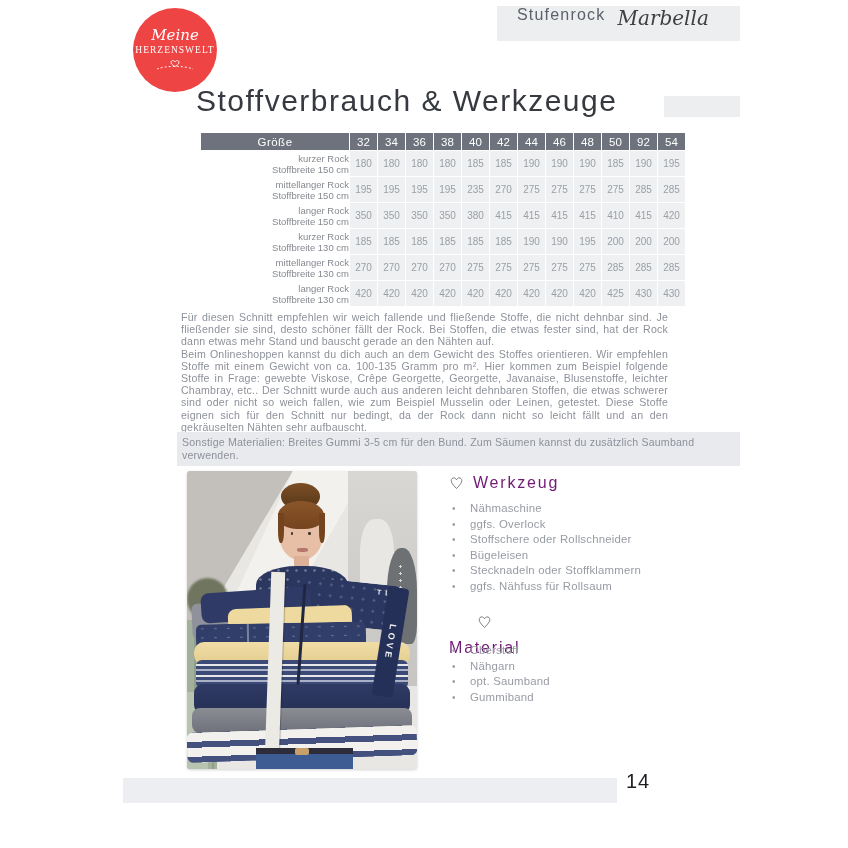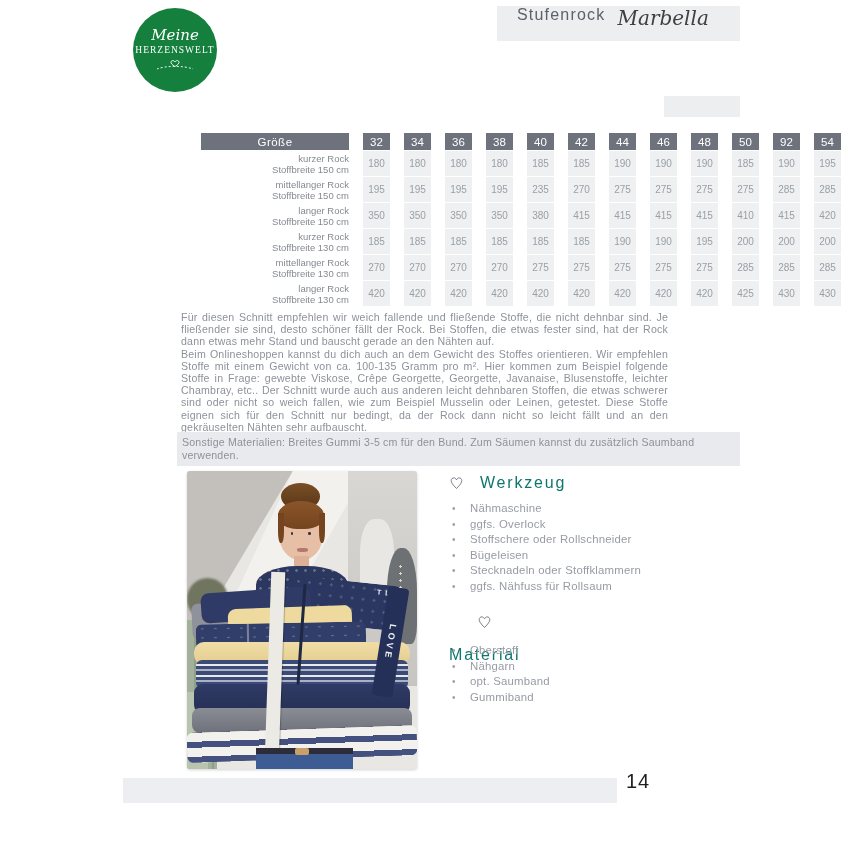--- a/index.html
+++ b/index.html
@@ -2,55 +2,55 @@
 <html><head>
 <meta charset="utf-8">
 <style>
   * { margin:0; padding:0; box-sizing:border-box; }
   html,body { background:#ffffff; }
   body { font-family:"Liberation Sans", sans-serif; }
   .page { position:relative; width:848px; height:848px; background:#ffffff; overflow:hidden; }
 
   
   .logo { position:absolute; left:133px; top:8px; width:84px; height:84px; border-radius:50%;
-          background:#15803d; display:flex; flex-direction:column; align-items:center; justify-content:center;
+          background:#ef4444; display:flex; flex-direction:column; align-items:center; justify-content:center;
           z-index:2; }
   .logo-script { font-family:"DejaVu Serif", serif; font-style:italic; font-size:15px; color:#ffffff; line-height:15px; }
   .logo-caps { font-family:"Liberation Serif", serif; font-size:9.5px; letter-spacing:1px; color:#ffffff; margin-top:2px; }
   .logo svg { margin-top:3px; }
 
   .banner { position:absolute; left:497px; top:6px; width:243px; height:35px; background:#eceef0;
             display:flex; align-items:flex-start; padding-left:20px; }
   .banner-label { font-size:16px; color:#5c616b; letter-spacing:1.2px; }
   .banner-name { font-family:"DejaVu Serif", serif; font-style:italic; font-size:20px; color:#404040; margin-left:12px; }
 
   .page-title { position:absolute; left:196px; top:84px; font-size:30px; font-weight:400;
                 letter-spacing:1.5px; color:#36393f; }
   .title-box { position:absolute; left:664px; top:96px; width:76px; height:21px; background:#eceef0; }
 
   
   .ftable { position:absolute; left:177px; top:133px; display:flex; flex-direction:column; gap:1px; }
-  .t-row { display:grid; grid-template-columns:148px repeat(12, 27px); column-gap:14px;padding-left:24px; }
+  .t-row { display:grid; grid-template-columns:148px repeat(12, 27px); column-gap:1px;padding-left:24px; }
   .t-head .hc { background:#6d727c; color:#ffffff; display:flex; align-items:center; justify-content:center;
                 height:17px; font-size:11.5px; }
   .t-head .hc-label { letter-spacing:.5px; }
   .lcell { height:25px; display:flex; flex-direction:column; align-items:flex-end; justify-content:center;
            color:#85898f; font-size:9.5px; line-height:11px; text-align:center; }
   .vcell { height:25px; background:#eef0f2; display:flex; align-items:center; justify-content:center;
            color:#9aa0a6; font-size:10px; }
 
   
   .bodytext { position:absolute; left:181px; top:311px; width:487px; color:#8d919a;
               font-size:10.6px; line-height:12.2px; letter-spacing:.2px; text-align:justify; }
   .note-box { position:absolute; left:177px; top:432px; width:563px; background:#e8eaed;
               color:#8d919a; font-size:10.6px; line-height:12.6px; letter-spacing:.2px; padding:4px 8px 5px 5px; }
 
   
-  .sec-heading { position:absolute; display:flex; align-items:center; gap:16px;
-                 color:#0f766e; font-size:16px; letter-spacing:1.8px; }
+  .sec-heading { position:absolute; display:flex; align-items:center; gap:9px;
+                 color:#701a75; font-size:16px; letter-spacing:1.8px; }
   .heading-tools { left:449px; top:474px; }
   .heading-material { left:449px; top:615px;flex-direction:column; }
   .ilist { position:absolute; left:452px; width:240px; display:flex; flex-direction:column; }
   .list-tools { top:501px; }
   .list-material { top:643px; }
   .li { display:flex; align-items:flex-start; color:#979ba3; font-size:11.4px; line-height:15.6px; letter-spacing:.2px; }
   .li .bullet { width:18px; flex:0 0 18px; color:#9a9ea5; font-size:10px; line-height:15.6px; }
 
   
   .footer-bar { position:absolute; left:123px; top:778px; width:494px; height:25px; background:#eceef1; }
@@ -122,20 +122,21 @@
       <path d="M21 4 C20 2 17 2 17 4.5 C17 6.5 21 8.5 21 8.5 C21 8.5 25 6.5 25 4.5 C25 2 22 2 21 4 Z" fill="none" stroke="#ffffff" stroke-width="0.9"></path>
       <path d="M3 11 C12 7.5 30 7.5 39 11" fill="none" stroke="#ffffff" stroke-width="0.9" stroke-dasharray="2 2"></path>
     </svg>
   </div>
 
   <div class="banner">
     <span class="banner-label">Stufenrock</span>
     <span class="banner-name">Marbella</span>
   </div>
 
+  <h1 class="page-title">Stoffverbrauch &amp; Werkzeuge</h1>
   <div class="title-box"></div>
 
   <div class="ftable">
     <div class="t-row t-head">
       <div class="hc hc-label">Größe</div>
 
     <div class="hc">32</div>
         <div class="hc">34</div>
         <div class="hc">36</div>
         <div class="hc">38</div>

